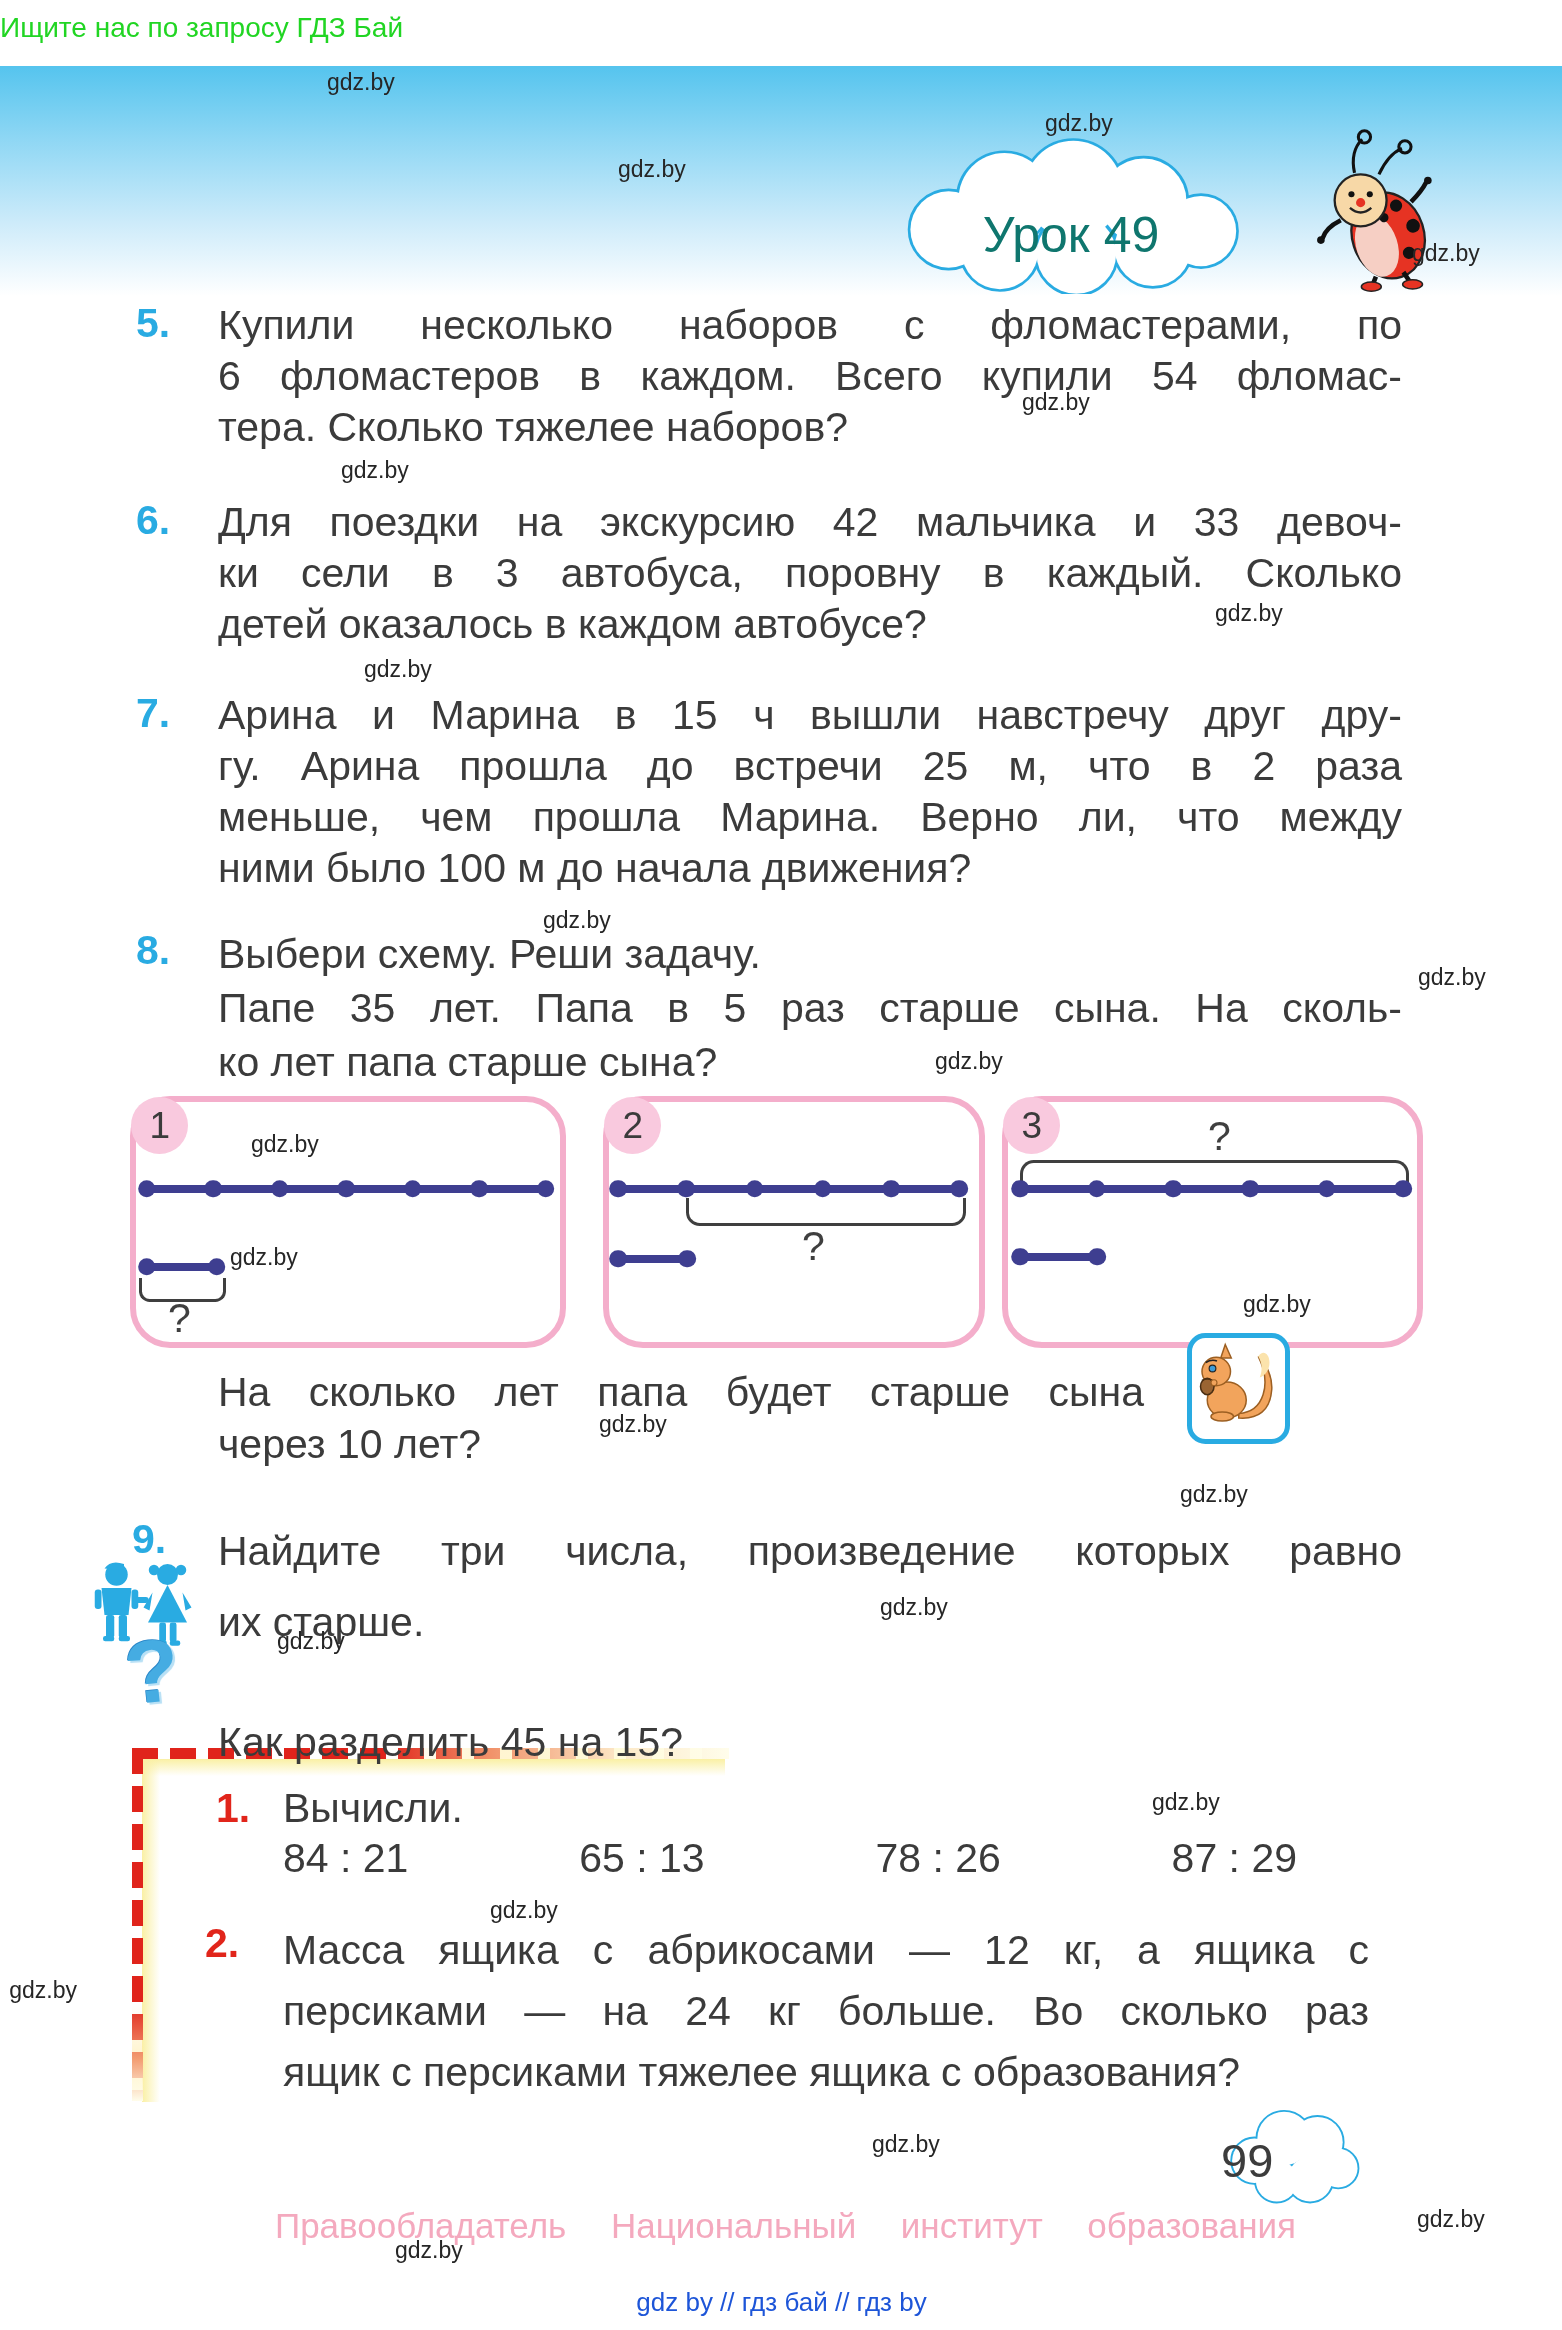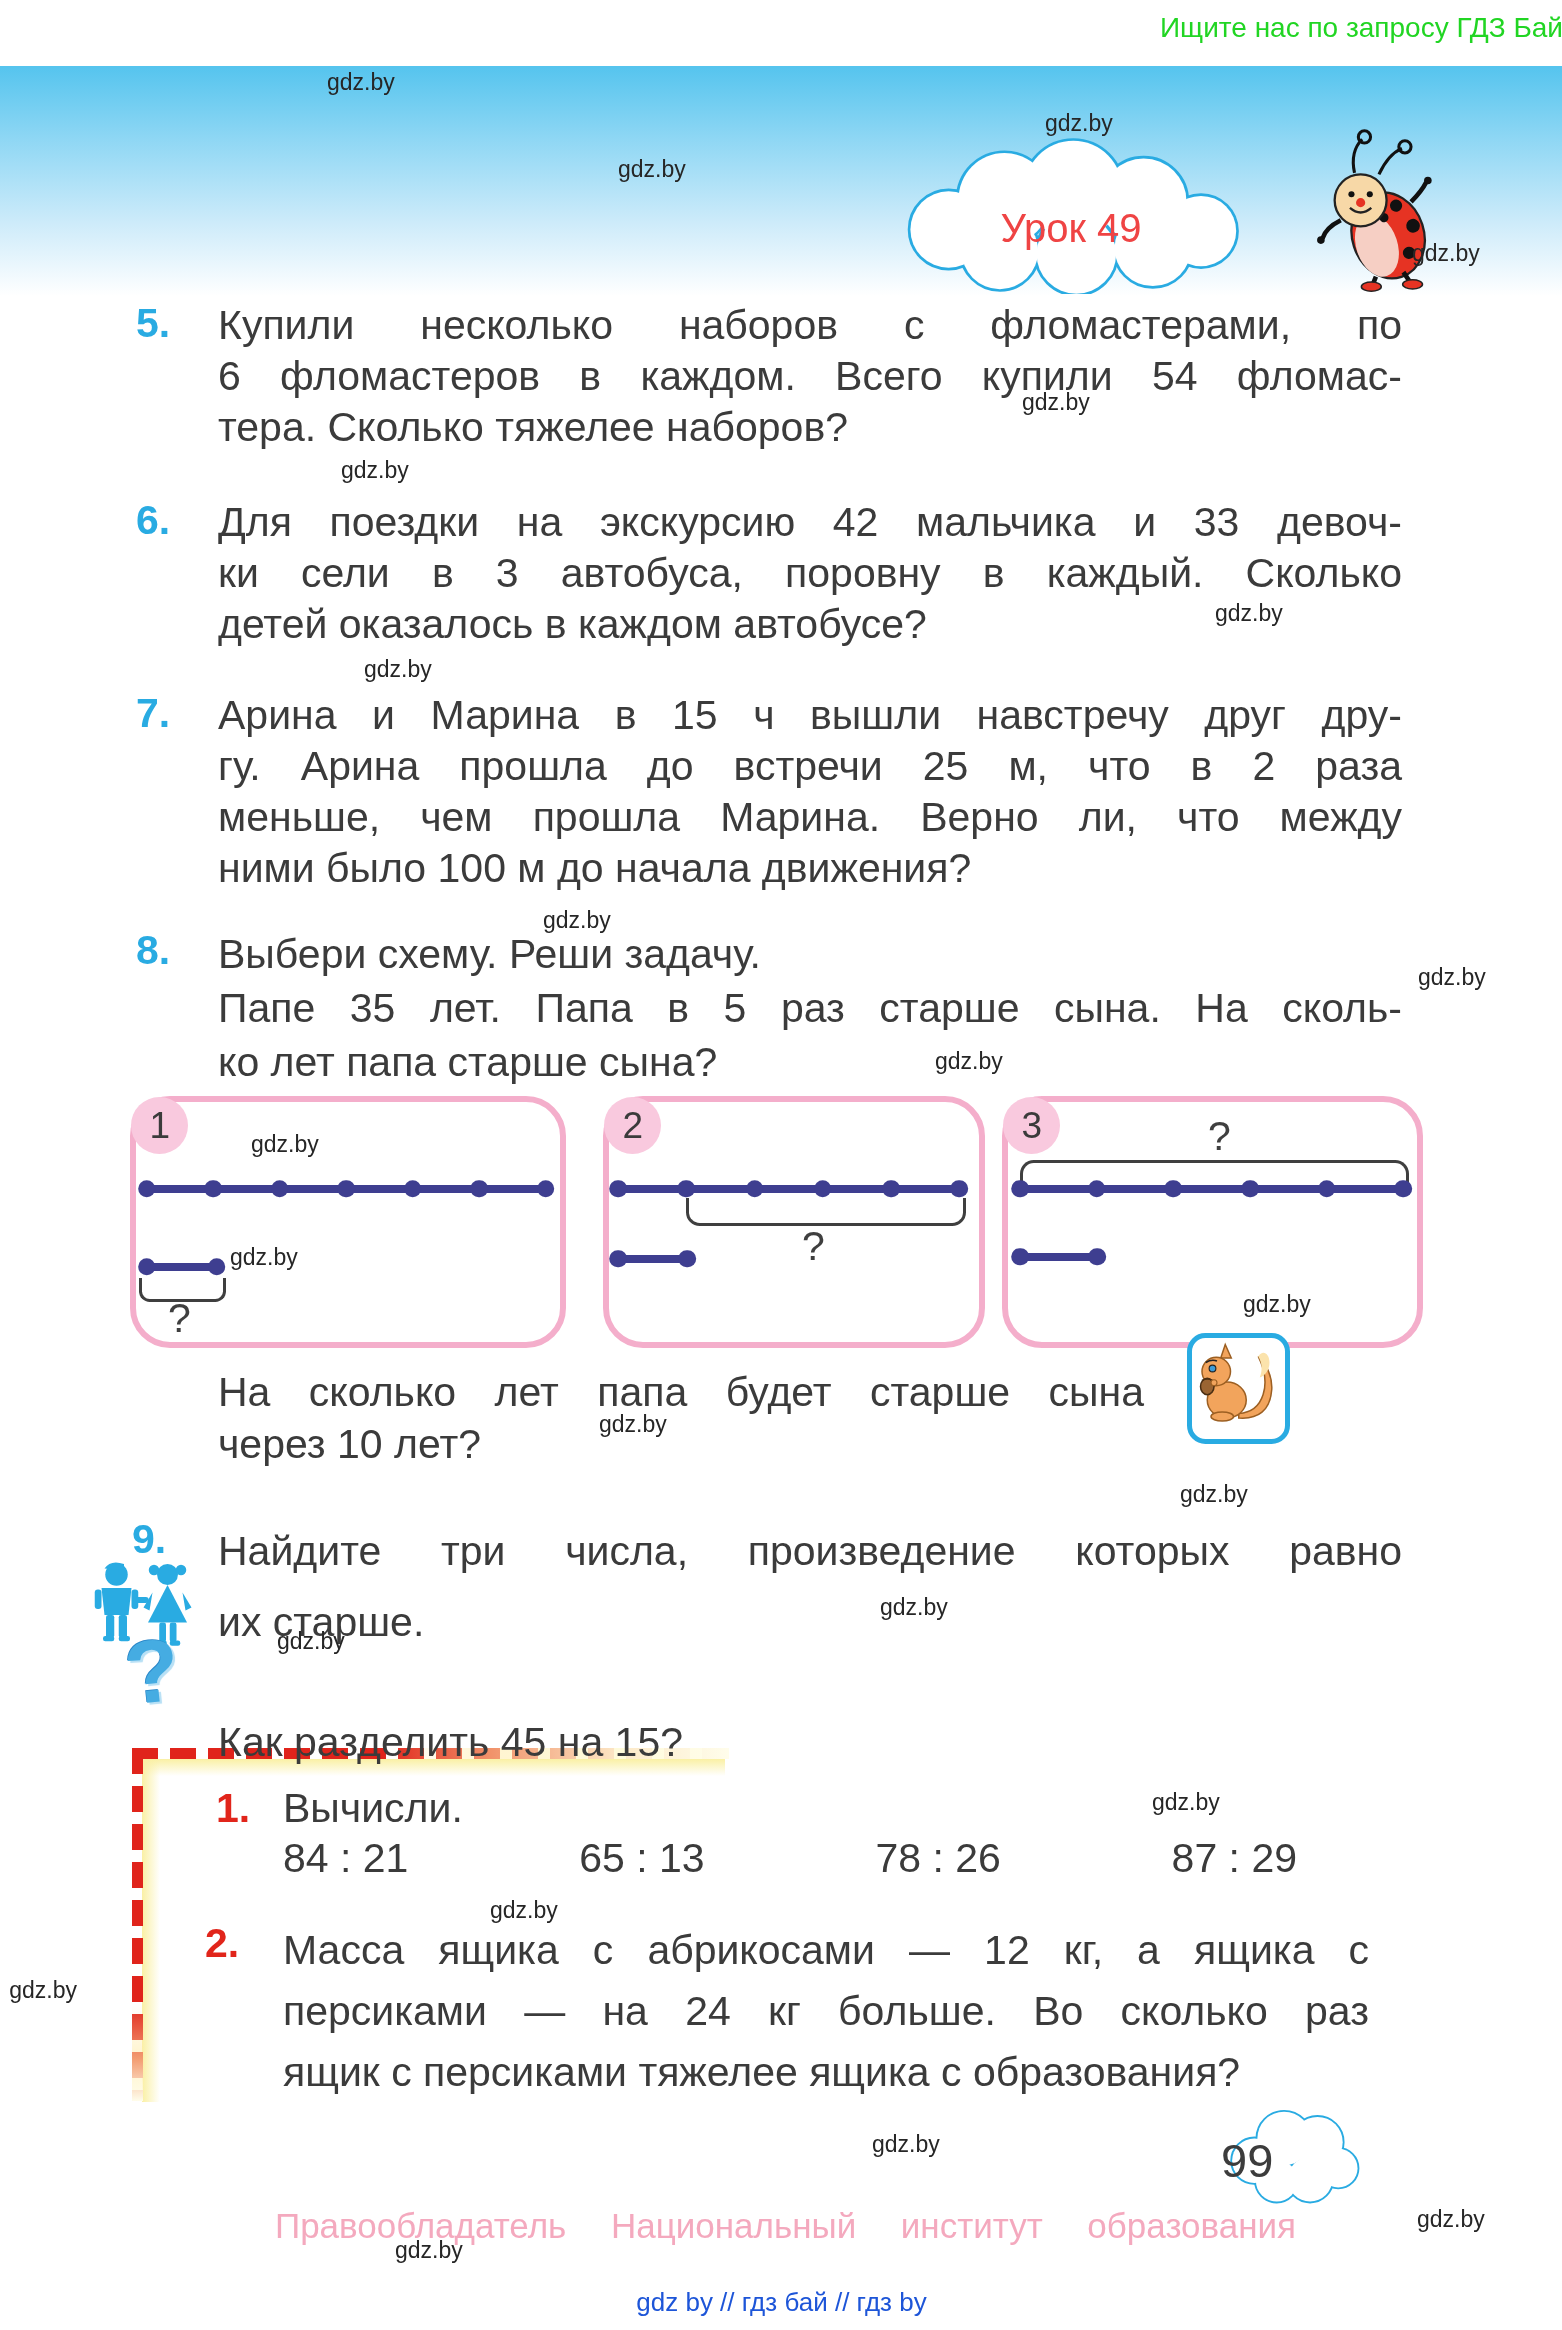--- a/index.html
+++ b/index.html
@@ -1,20 +1,20 @@
 <!DOCTYPE html>
 <html style="font-size:12.2px"><head>
 <meta charset="utf-8">
 <style>
   html,body{margin:0;padding:0;background:#ffffff;}
   #page{position:relative;width:1563px;height:2330px;background:#ffffff;overflow:hidden;
         font-family:"Liberation Sans",sans-serif;color:#3b3b3b;}
   .abs{position:absolute;}
   
-  #topbar{position:absolute;left:0;top:0;width:1563px;height:66px;background:#ffffff;text-align:right;}
+  #topbar{position:absolute;left:0;top:0;width:1563px;height:66px;background:#ffffff;text-align:left;}
   #topbar .promo{display:inline-block;margin-top:12.2px;font-size:28px;color:#21d523;}
   
   #sky{position:absolute;left:0;top:66px;width:1563px;height:230px;
        background:linear-gradient(180deg,#55c4ee 0%,#8fd7f4 32%,#cdebfa 68%,#ffffff 100%);}
   
   .wm{position:absolute;font-size:23px;color:#262626;white-space:nowrap;z-index:6;}
   
   .pnum{position:absolute;font-size:41px;font-weight:bold;color:#29abe2;z-index:3;}
   .pnum.red{color:#e1251b;}
   .para{position:absolute;left:218px;width:1184px;font-size:41px;line-height:51px;color:#3b3b3b;z-index:3;}
@@ -24,21 +24,21 @@
   .sbox{position:absolute;top:1096px;height:240px;background:#ffffff;border:6.1px solid #f4aecb;border-radius:40px;z-index:3;}
   .badge{position:absolute;left:-4.6px;top:-4.6px;width:57px;height:57px;border-radius:50%;background:#f9c9de;
          display:flex;align-items:center;justify-content:center;font-size:37px;color:#3b3b3b;}
   .sline{position:absolute;height:7.7px;background:#3e3e90;border-radius:3.8px;}
   .sline .dot{position:absolute;top:50%;width:17.6px;height:17.6px;border-radius:50%;background:#3e3e90;transform:translate(-50%,-50%);}
   .bracket-u{position:absolute;border:3.1px solid #3f3f3f;border-top:none;border-radius:0 0 13.8px 13.8px;}
   .bracket-n{position:absolute;border:3.1px solid #3f3f3f;border-bottom:none;border-radius:13.8px 13.8px 0 0;}
   .sq{position:absolute;font-size:41px;color:#3f3f3f;}
   
   #cloudTitle{position:absolute;left:876px;top:136px;width:390px;height:158px;z-index:2;}
-  #cloudTitle .label{position:absolute;left:0;top:70px;width:100%;text-align:center;font-size:40px;color:#ef4444;}
+  #cloudTitle .label{position:absolute;left:0;top:70px;width:100%;text-align:center;font-size:50px;color:#0f766e;}
   
   #squirrelBox{position:absolute;left:1187px;top:1333px;width:93px;height:101px;border:5.4px solid #29abe2;border-radius:18.4px;background:#fff;z-index:3;}
   
   #qicon{position:absolute;left:125px;top:1620px;font-size:89px;font-weight:bold;color:#45ace2;
          text-shadow:2.3px 2.3px 0.8px #b8e0f5,-0.8px -0.8px 0 #2a86c8;transform:rotate(-6deg);z-index:3;}
   
   .dashTop{position:absolute;left:132px;top:1748px;width:597px;height:10.7px;z-index:2;
       background:linear-gradient(90deg,rgba(255,255,255,0) 0 42%,rgba(255,236,170,0.55) 60%,rgba(255,250,215,0.92) 82%,#fffdeb 100%),
                  repeating-linear-gradient(90deg,#e0241b 0 26px,rgba(0,0,0,0) 26px 38px);}
   .dashLeft{position:absolute;left:132px;top:1748px;width:10.7px;height:353px;z-index:2;

